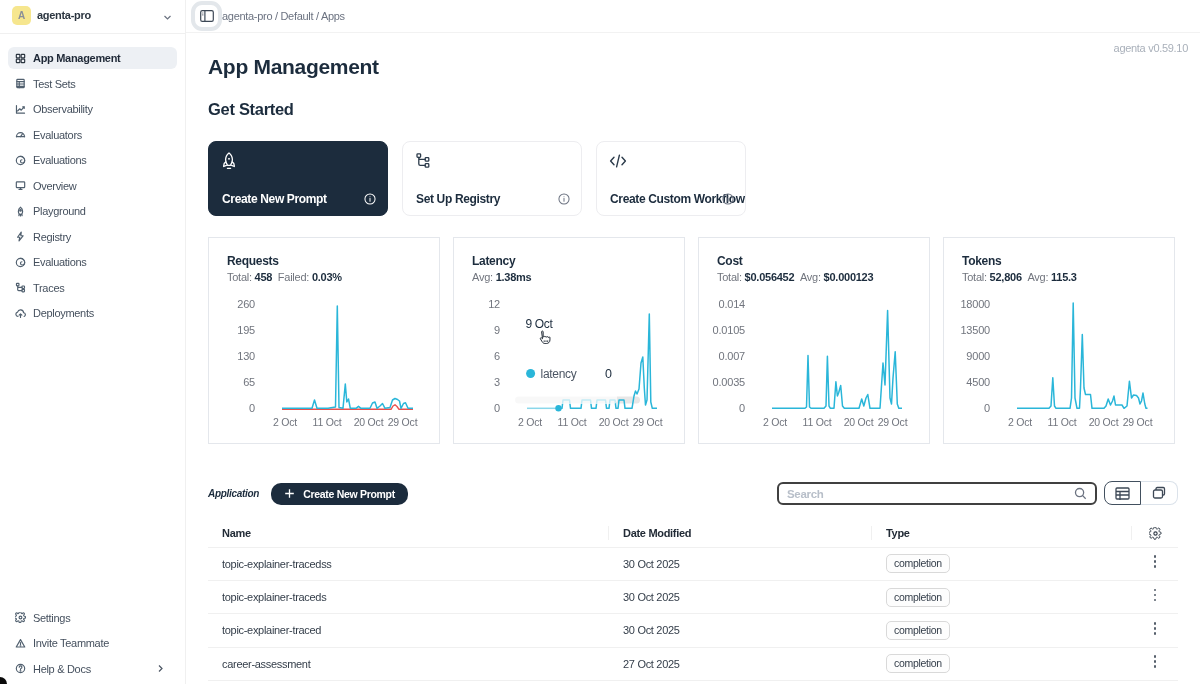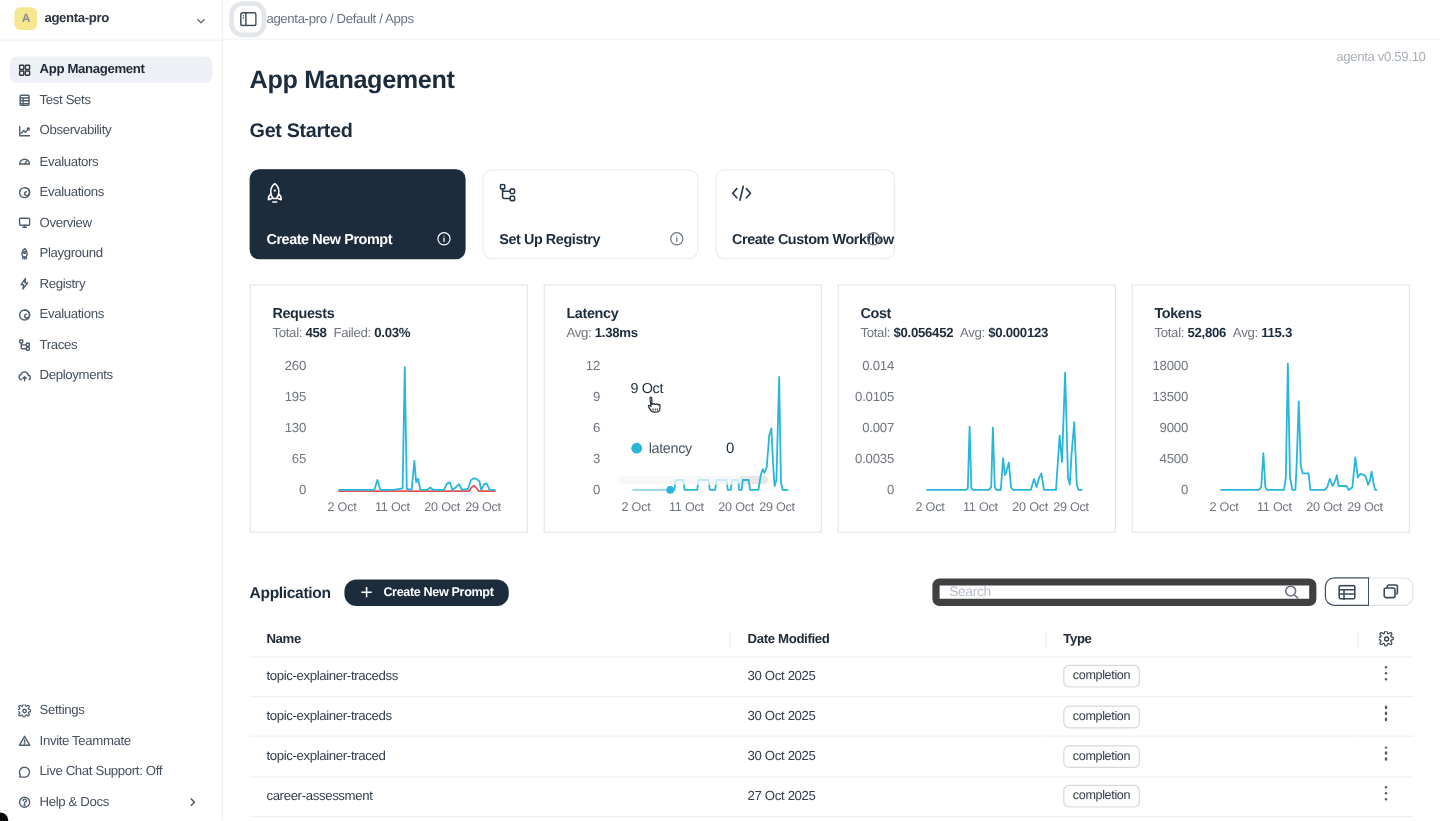--- a/index.html
+++ b/index.html
@@ -38,28 +38,28 @@
   border:1px solid #ededf0; background:#fff; margin-right:14px; padding:10px 13px; }
 .gs-card.dark { background:#1c2c3d; border-color:#1c2c3d; color:#fff; }
 .gs-title { position:absolute; left:13px; bottom:9px; font-size:12px; font-weight:600;
   letter-spacing:-0.35px; white-space:nowrap; }
 .gs-info { position:absolute; right:11px; bottom:10px; }
 .stats-row { display:flex; margin-top:21px; }
 .stat-card { width:232px; height:207px; border:1px solid #e4e7ec; border-radius:0;
   background:#fff; margin-right:13px; position:relative; }
 .stat-card:last-child { margin-right:0; }
 .app-row { display:flex; align-items:center; margin-top:37px; height:25px; position:relative; }
-.app-title { font-size:13px; font-weight:700; color:#1c2c3d; }
+.app-title { font-size:10px; font-weight:700; color:#1c2c3d;font-style:italic; }
 .btn-dark { background:#1c2c3d; color:#fff; border-radius:10px; height:22px;
   display:inline-flex; align-items:center; font-size:10.5px; font-weight:600;
   padding:0 13px; margin-left:12px; }
 .btn-dark svg { margin-right:8px; }
 .search { position:absolute; left:569px; top:1px; width:320px; height:23px;
-  border:6px solid #404040; border-radius:6px; display:flex; align-items:center;
-  padding:0 8px; color:#b8bfc9; font-size:11.5px; justify-content:space-between; }
+  border:2px solid #404040; border-radius:6px; display:flex; align-items:center;
+  padding:0 8px; color:#b8bfc9; font-size:11.5px; justify-content:space-between;font-weight:bold; }
 .seg { position:absolute; left:896px; top:0px; display:flex; height:24px; }
 .seg .s { width:37px; height:24px; border:1px solid #dbe2ea; background:#fff;
   display:flex; align-items:center; justify-content:center; }
 .seg .s:first-child { border-radius:8px 0 0 8px; border:1.5px solid #42505f; }
 .seg .s:last-child { border-radius:0 8px 8px 0; border-left:none; }
 table.apps { border-collapse:collapse; width:970px; margin-top:13px; font-size:11px; }
 table.apps th { text-align:left; font-weight:700; color:#222b36; font-size:11px;
   height:28px; border-bottom:1px solid #f0f0f0; padding:0 0 0 14px; position:relative;margin-top:24px; }
 table.apps th .vsep { position:absolute; right:0; top:7px; bottom:7px; width:1px; background:#f0f0f0; }
 table.apps td { height:33.4px; border-bottom:1px solid #f0f0f0; color:#333d49; padding:0 0 0 14px; }
@@ -172,26 +172,20 @@
         </svg>
         <span>Settings</span>
       </div>
     <div class="mi">
         <svg width="11" height="11" viewBox="0 0 15 15" fill="none" stroke="#51606f" stroke-width="1.6" stroke-linecap="round" stroke-linejoin="round">
           <path d="M7.5 2.2L13.3 12.3H1.7z"></path>
           <path d="M7.5 6.2v2.6"></path>
           <circle cx="7.5" cy="10.6" r="0.4"></circle>
         </svg>
         <span>Invite Teammate</span>
-      </div>
-    <div class="mi">
-        <svg width="11" height="11" viewBox="0 0 15 15" fill="none" stroke="#51606f" stroke-width="1.6" stroke-linecap="round" stroke-linejoin="round">
-          <path d="M7.5 1.9a5.6 5.6 0 0 1 0 11.2H2.6c-.5 0-.8-.5-.6-.9l.7-1.5A5.6 5.6 0 0 1 7.5 1.9z"></path>
-        </svg>
-        <span>Live Chat Support: Off</span>
       </div>
     <div class="mi">
         <svg width="11" height="11" viewBox="0 0 15 15" fill="none" stroke="#51606f" stroke-width="1.6" stroke-linecap="round" stroke-linejoin="round">
           <circle cx="7.5" cy="7.5" r="5.7"></circle>
           <path d="M5.8 5.8a1.8 1.8 0 1 1 2.4 1.7c-.5.2-.7.5-.7 1v.3"></path>
           <circle cx="7.5" cy="10.7" r="0.5"></circle>
         </svg>
         <span>Help &amp; Docs</span>
       <svg style="position:absolute;right:5px" width="9" height="9" viewBox="0 0 9 9" fill="none" stroke="#4b5563" stroke-width="1.2">
           <path d="M3 1.5l3 3-3 3"></path>

